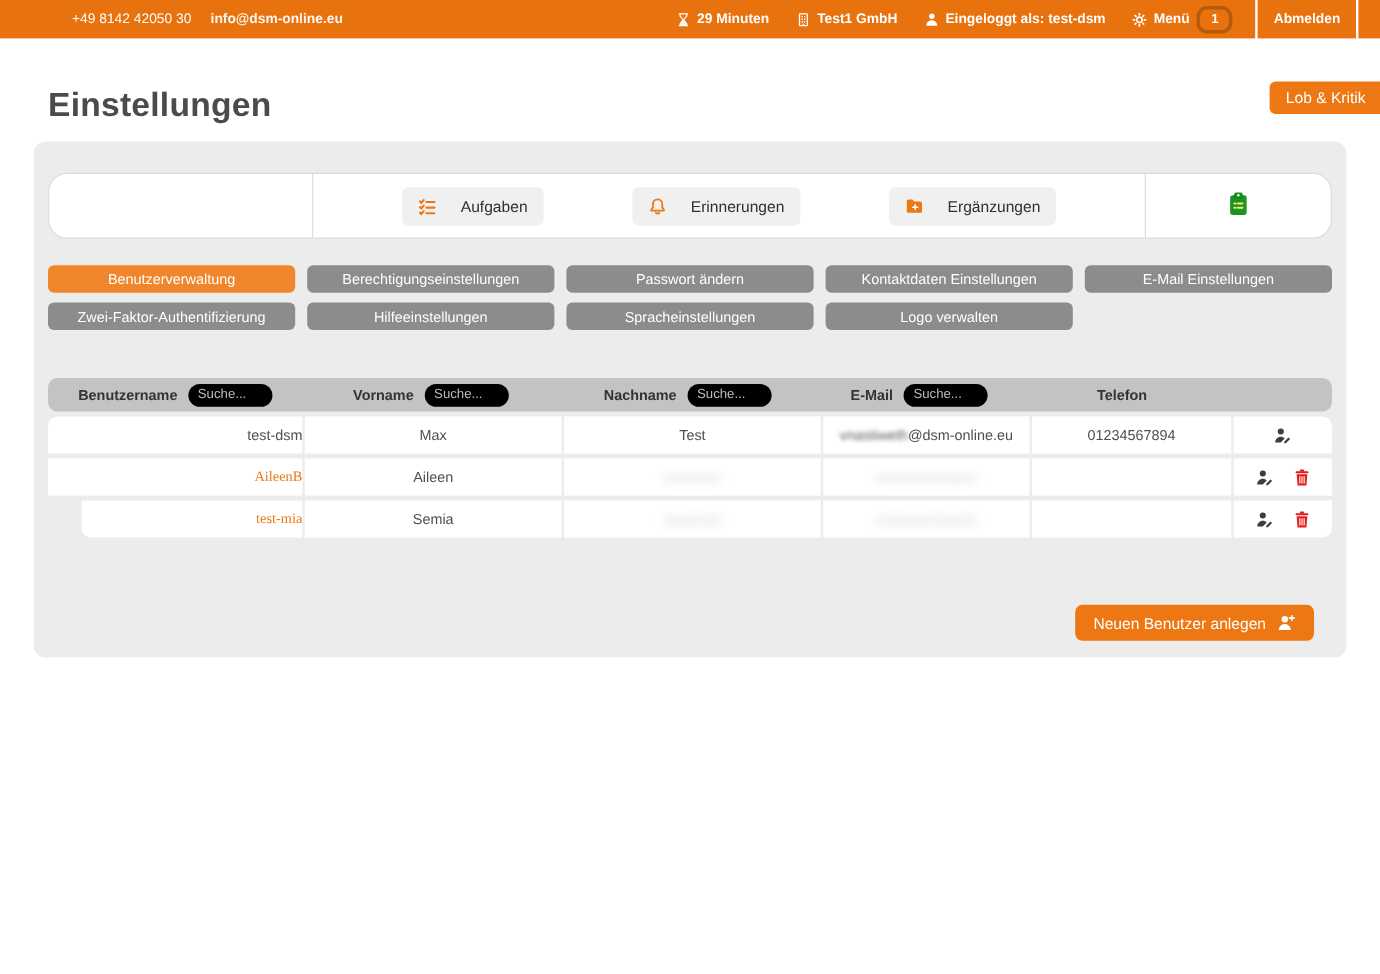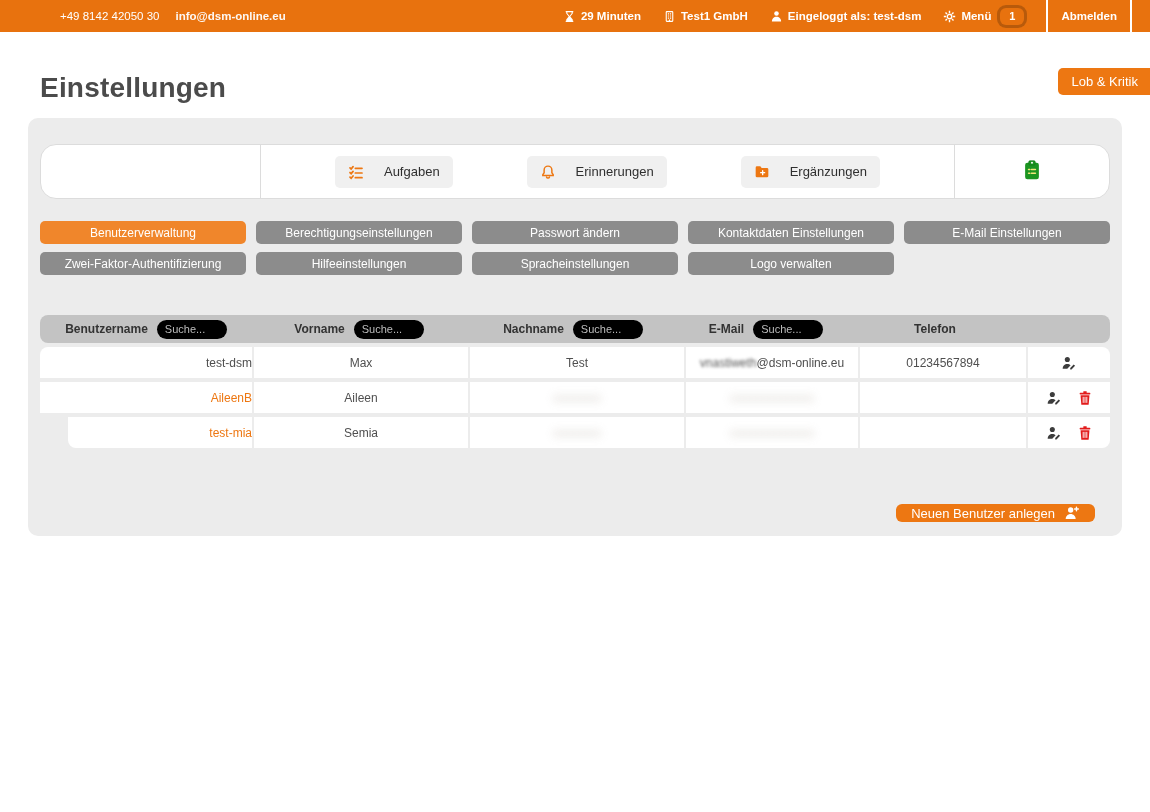--- a/index.html
+++ b/index.html
@@ -22,21 +22,21 @@
   .feedback-btn { position:absolute; right:0; top:-4px; background:var(--accent-orange,#ED7712); color:#fff; border:none; border-radius:5px 0 0 5px; font-size:13px; padding:6px 12px 6px 14px; cursor:pointer; font-family:inherit; }
 
   
   .card { margin:16px 28px 0 28px; background:var(--card-bg,#ECECEC); border-radius:10px; padding:26px 12px 14px 12px; }
 
   
   .toolbar { background:#fff; border:1px solid #dcdcdc; border-radius:16px; height:55px; display:flex; }
   .tool-left { width:220px; border-right:1px solid #dcdcdc; }
   .tool-mid { flex:1; display:flex; align-items:center; justify-content:space-evenly; }
   .tool-right { width:155px; border-left:1px solid #dcdcdc; display:flex; align-items:center; justify-content:center; }
-  .tool-btn { display:flex; align-items:center; gap:20px; background:#f0f0f0; border:none; border-radius:5px; padding:8px 13px; font-size:13px; color:#2f2f2f; cursor:pointer; font-family:inherit; }
+  .tool-btn { display:flex; align-items:flex-end; gap:20px; background:#f0f0f0; border:none; border-radius:5px; padding:8px 13px; font-size:13px; color:#2f2f2f; cursor:pointer; font-family:inherit; }
   .tool-btn svg { width:16px; height:16px; color:var(--accent-orange,#ED7712); }
   .clipboard-btn { background:none; border:none; cursor:pointer; }
   .clipboard-btn svg { width:22px; height:22px; }
 
   
   .tabs { margin-top:22px; display:grid; grid-template-columns:repeat(5,1fr); gap:8px 10px; }
   .tab { height:23px; border-radius:5px; background:var(--tab-gray,#8C8C8C); color:#fff; font-size:12px; display:flex; align-items:center; justify-content:center; cursor:pointer; border:none; font-family:inherit; }
   .tab.active { background:var(--active-tab,#F0862B); }
 
   
@@ -47,32 +47,32 @@
   .search-pill::placeholder { color:#bcbcbc; }
 
   .tbody { margin-top:4px; }
   .row { display:grid; grid-template-columns:212px 214px 214px 172px 166px 1fr; column-gap:2px; height:31px; margin-bottom:4px; }
   .cell { background:#fff; display:flex; align-items:center; justify-content:center; font-size:12px; color:#4f4f4f; overflow:hidden; }
   .cell.first { justify-content:flex-end; padding-left:14px; }
   .row:first-child .cell:first-child { border-top-left-radius:8px; }
   .row:first-child .cell:last-child { border-top-right-radius:8px; }
   .row:last-child .cell:first-child { border-bottom-left-radius:8px;margin-left:28px; }
   .row:last-child .cell:last-child { border-bottom-right-radius:8px; }
-  .user-link { color:var(--link-orange,#ED7712); cursor:pointer; }
+  .user-link { color:var(--link-orange,#ED7712); cursor:pointer;font-family:Liberation Serif, serif; }
   .redacted { filter:blur(4px); color:#c9c2bb; opacity:.8; user-select:none; }
   .redacted-dark { filter:blur(1.6px); color:#5a5a5a; user-select:none; }
   .cell-actions { gap:15px; }
   .icon-btn { background:none; border:none; cursor:pointer; padding:0; display:flex; align-items:center; }
   .icon-btn svg { width:16px; height:16px; }
   .edit-color { color:#3d3d3d; }
   .del-color { color:var(--delete-red,#E21B1B); }
 
   
   .card-foot { display:flex; justify-content:flex-end; margin-top:56px; padding-right:15px; }
-  .new-user-btn { display:flex; align-items:center; gap:9px; background:var(--accent-orange,#ED7712); color:#fff; border:none; border-radius:6px; height:18px; padding:0 15px; font-size:13px; cursor:pointer; font-family:inherit; }
+  .new-user-btn { display:flex; align-items:center; gap:9px; background:var(--accent-orange,#ED7712); color:#fff; border:none; border-radius:6px; height:30px; padding:0 15px; font-size:13px; cursor:pointer; font-family:inherit; }
   .new-user-btn svg { width:16px; height:16px; }
 </style>
 </head>
 <body>
 
 <svg width="0" height="0" style="position:absolute" aria-hidden="true">
   <defs>
     <symbol id="sym-hourglass" viewBox="0 0 24 24">
         <path fill="currentColor" d="M5 2h14v2h-1v2.5L13.5 12 18 17.5V20h1v2H5v-2h1v-2.5L10.5 12 6 6.5V4H5V2zm3 2v2l4 5 4-5V4H8z"></path>
       </symbol>

